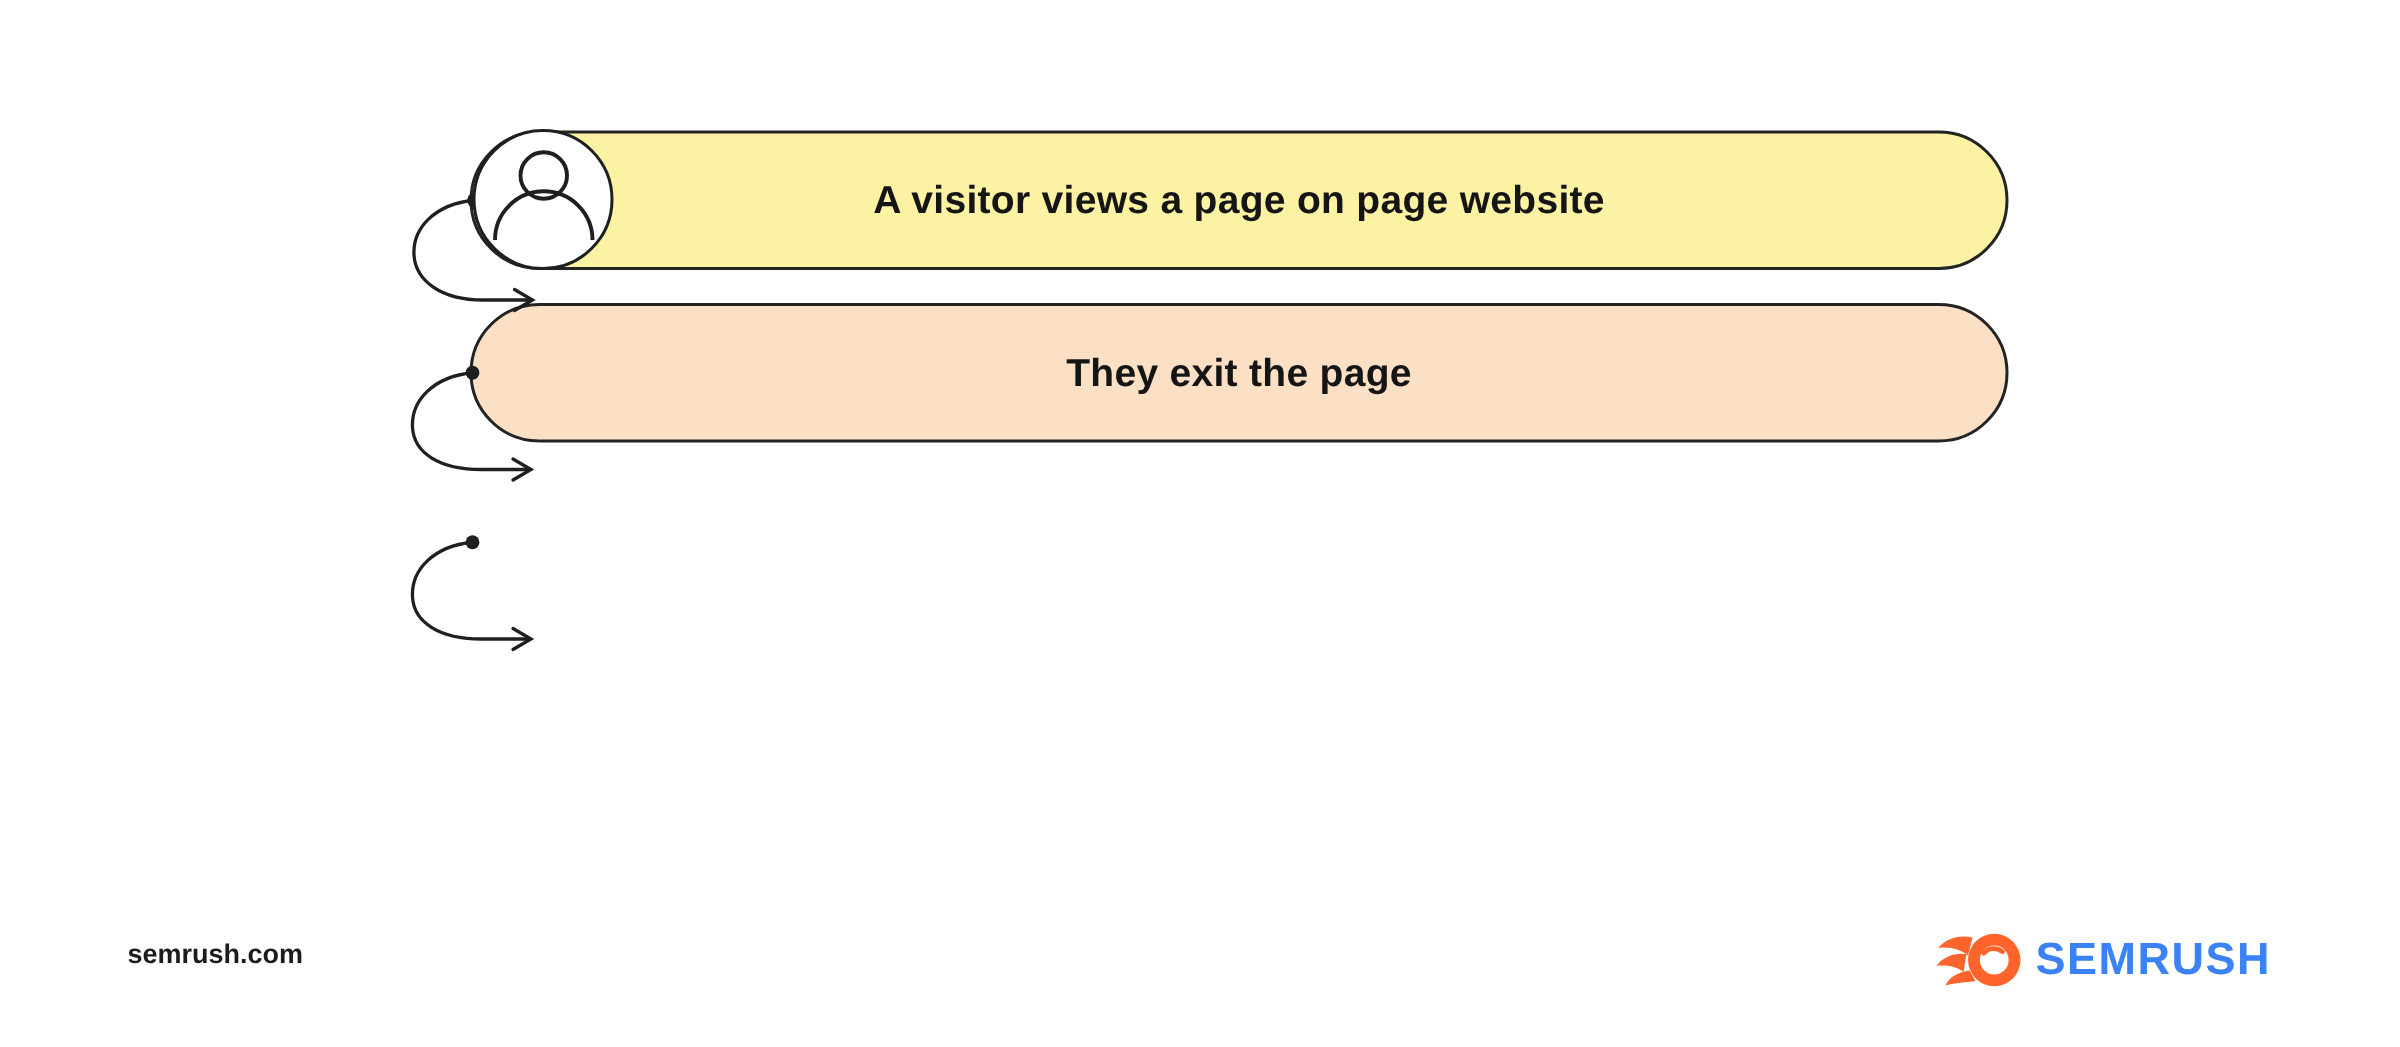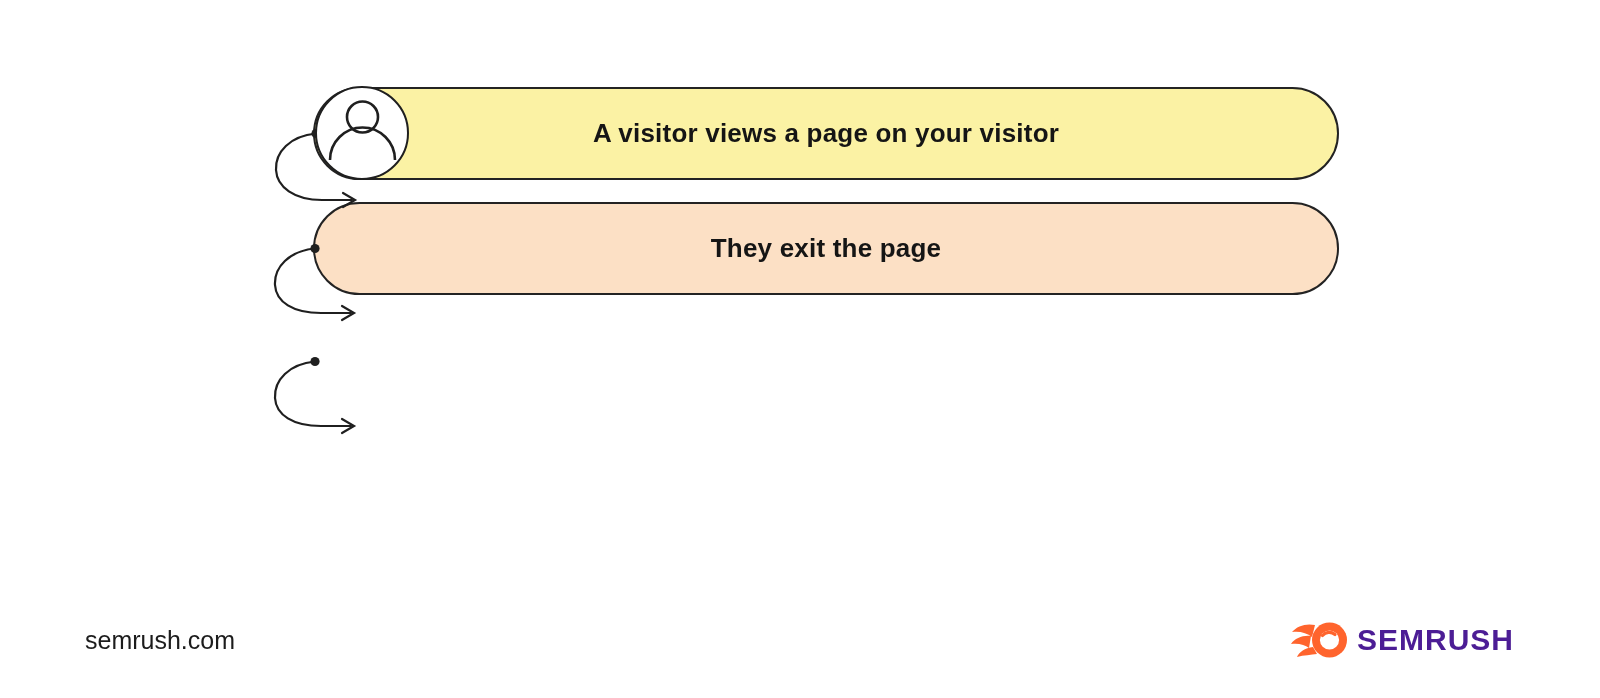--- a/index.html
+++ b/index.html
@@ -57,46 +57,46 @@
     left: 0; top: 0;
     width: 1600px;
     height: 698px;
     pointer-events: none;
     z-index: 2;
   }
   .footer-site {
     position: absolute;
     left: 85px;
     top: 626px;
-    font-size: 25px;
-    font-weight: 400;
+    font-size: 18px;
+    font-weight: 700;
     color: #1c1c1c;
   }
   .brand {
     position: absolute;
     left: 1290px;
     top: 620px;
     display: flex;
     align-items: center;
     gap: 9px;
   }
   .brand-word {
     font-size: 30px;
     font-weight: 800;
     letter-spacing: 1px;
-    color: #4c1d95;
+    color: #3b82f6;
   }
 </style>
 </head>
 <body>
 
 <div class="canvas">
 
   <div class="pill pill-1" style="background-color: rgb(251, 242, 164);">
-    <span class="pill-label">A visitor views a page on your visitor</span>
+    <span class="pill-label">A visitor views a page on page website</span>
   </div>
 
   <div class="pill pill-2" style="background-color: rgb(252, 224, 197);">
     <span class="pill-label">They exit the page</span>
   </div>
 
 
 
   <div class="avatar">
     <svg width="89" height="89" viewBox="0 0 89 89" fill="none" xmlns="http://www.w3.org/2000/svg">

